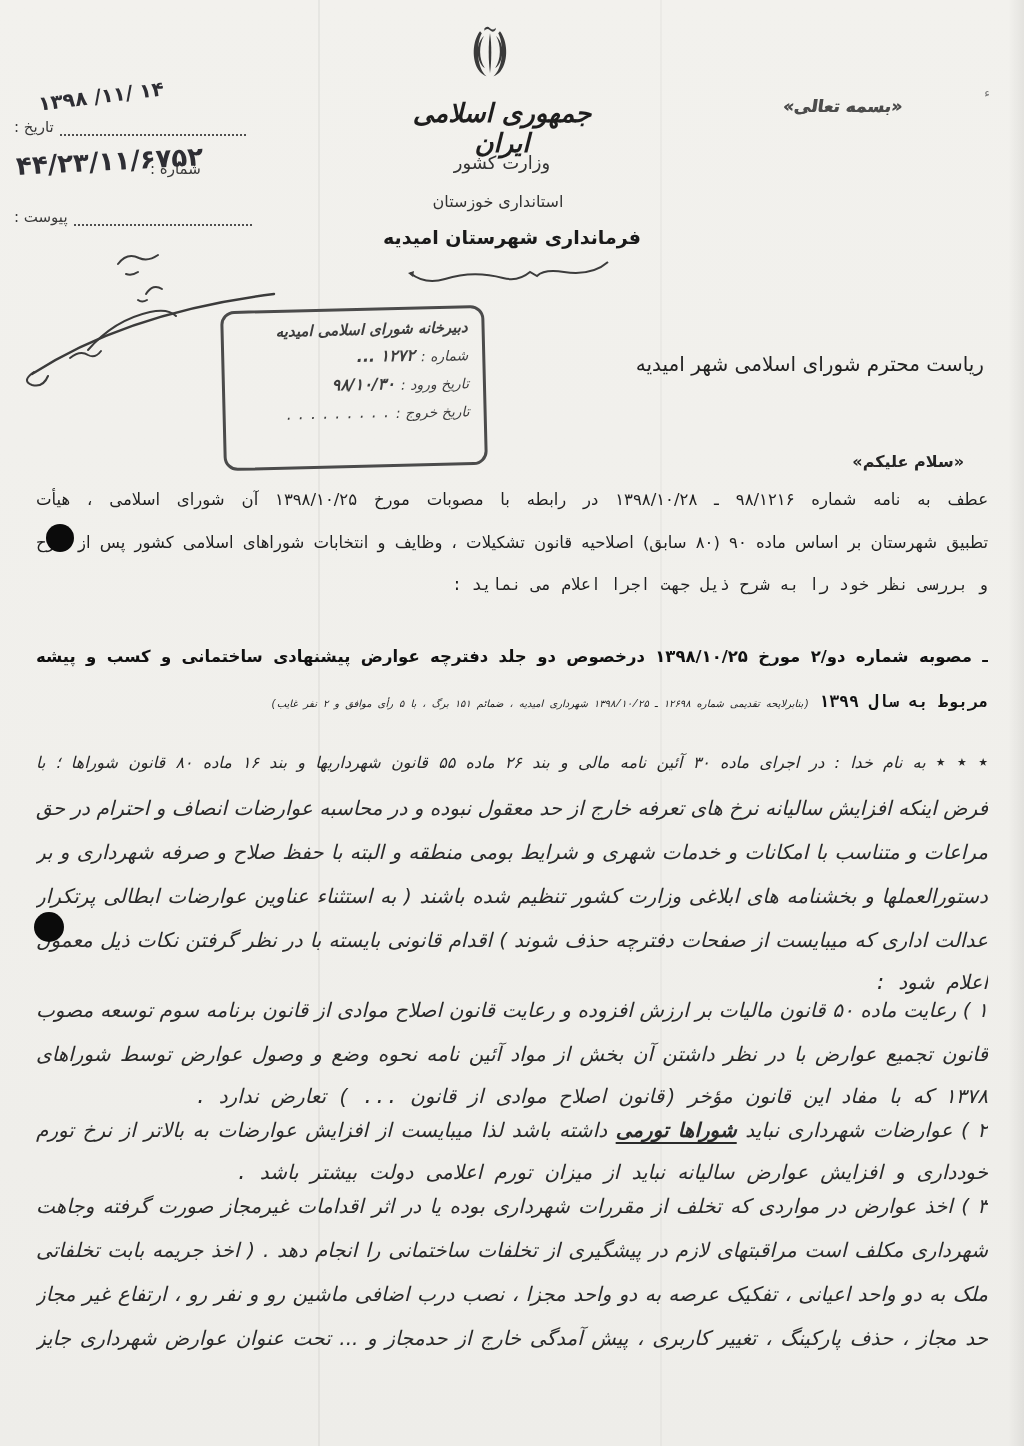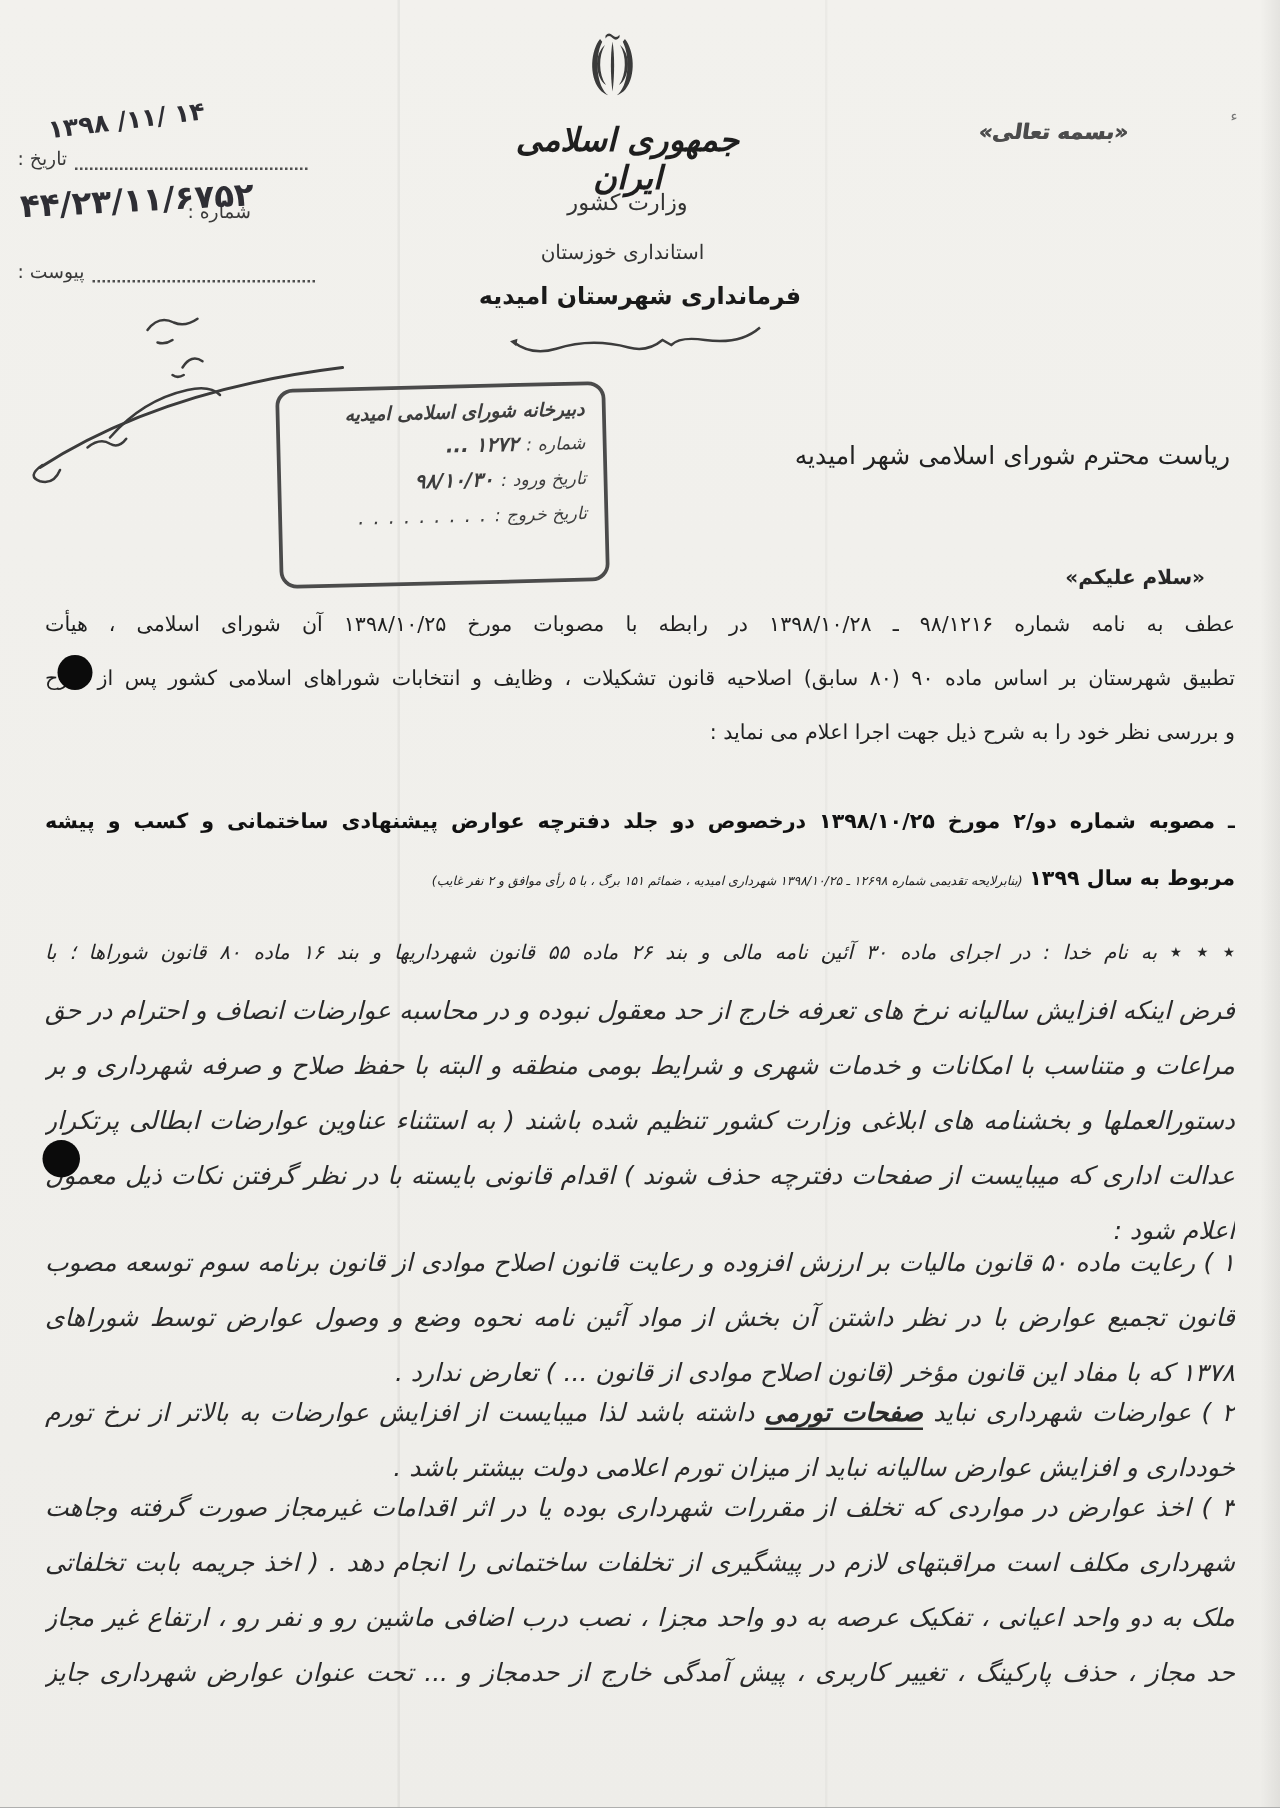--- a/index.html
+++ b/index.html
@@ -36,21 +36,21 @@
   .stamp-title{font-size:15px;font-weight:bold;font-style:italic;letter-spacing:1px;margin-bottom:8px;}
   .stamp .slabel{font-size:14px;white-space:nowrap;}
   .stamp .sval{font-size:16px;font-weight:bold;margin-right:6px;letter-spacing:1px;}
   .srow{margin-bottom:9px;}
   
   .recipient{font-size:20px;color:#222;letter-spacing:1px;direction:rtl;}
   .salutation{font-size:16px;font-weight:bold;direction:rtl;}
   
   .para{position:absolute;right:36px;left:36px;direction:rtl;}
   .tl{height:44px;line-height:44px;overflow:hidden;text-align:justify;text-align-last:justify;}
-  .tl-right{text-align-last:right;}
+  .tl-right{text-align-last:right;font-family:Liberation Mono, monospace;}
   .tl-center{text-align-last:center;}
   .p1 .tl{font-size:16.5px;height:43px;line-height:43px;color:#1f1f1f;}
   .heading .tl{font-size:16.5px;height:46px;line-height:46px;}
   .bold{font-weight:bold;color:#111;}
   .uline{text-underline-offset:7px;text-decoration-thickness:1.5px;}
   .small-detail{font-size:10px;font-style:italic;font-weight:normal;color:#222;}
   .it{font-style:italic;}
   .starsline .tl{font-size:16px;height:44px;line-height:44px;}
   .stars{font-weight:bold;font-size:18px;letter-spacing:4px;font-style:normal;}
   .preamble .tl,.items .tl{font-style:italic;font-size:20px;color:#2a2a2a;height:44px;line-height:44px;}
@@ -165,21 +165,21 @@
       <div class="tl tl-right">اعلام شود :</div>
     </div>
 
   <div class="para items" style="top:988px">
       <div class="tl">۱ ) رعایت ماده ۵۰ قانون مالیات بر ارزش افزوده و رعایت قانون اصلاح موادی از قانون برنامه سوم توسعه مصوب ۱۳۸۱ موسوم به</div>
       <div class="tl">قانون تجمیع عوارض با در نظر داشتن آن بخش از مواد آئین نامه نحوه وضع و وصول عوارض توسط شوراهای اسلامی شهرمصوب</div>
       <div class="tl tl-right">۱۳۷۸ که با مفاد این قانون مؤخر (قانون اصلاح موادی از قانون ... ) تعارض ندارد .</div>
     </div>
 
   <div class="para items" style="top:1108px">
-    <div class="tl"><span>۲ ) عوارضات شهرداری نباید </span><span class="u-inline">صفحات تورمی</span><span> داشته باشد لذا میبایست از افزایش عوارضات به بالاتر از نرخ تورم متعارف سالیانه</span></div>
+    <div class="tl"><span>۲ ) عوارضات شهرداری نباید </span><span class="u-inline">شوراها تورمی</span><span> داشته باشد لذا میبایست از افزایش عوارضات به بالاتر از نرخ تورم متعارف سالیانه</span></div>
     <div class="tl tl-right">خودداری و افزایش عوارض سالیانه نباید از میزان تورم اعلامی دولت بیشتر باشد .</div>
   </div>
 
   <div class="para items" style="top:1184px">
       <div class="tl">۳ ) اخذ عوارض در مواردی که تخلف از مقررات شهرداری بوده یا در اثر اقدامات غیرمجاز صورت گرفته وجاهت قانونی ندارد و</div>
       <div class="tl">شهرداری مکلف است مراقبتهای لازم در پیشگیری از تخلفات ساختمانی را انجام دهد . ( اخذ جریمه بابت تخلفاتی همچون : تفکیک</div>
       <div class="tl">ملک به دو واحد اعیانی ، تفکیک عرصه به دو واحد مجزا ، نصب درب اضافی ماشین رو و نفر رو ، ارتفاع غیر مجاز ساختمان ، تراکم بیش از</div>
       <div class="tl tl-center">حد مجاز ، حذف پارکینگ ، تغییر کاربری ، پیش آمدگی خارج از حدمجاز و ... تحت عنوان عوارض شهرداری جایز نیست )</div>
     </div>
 

